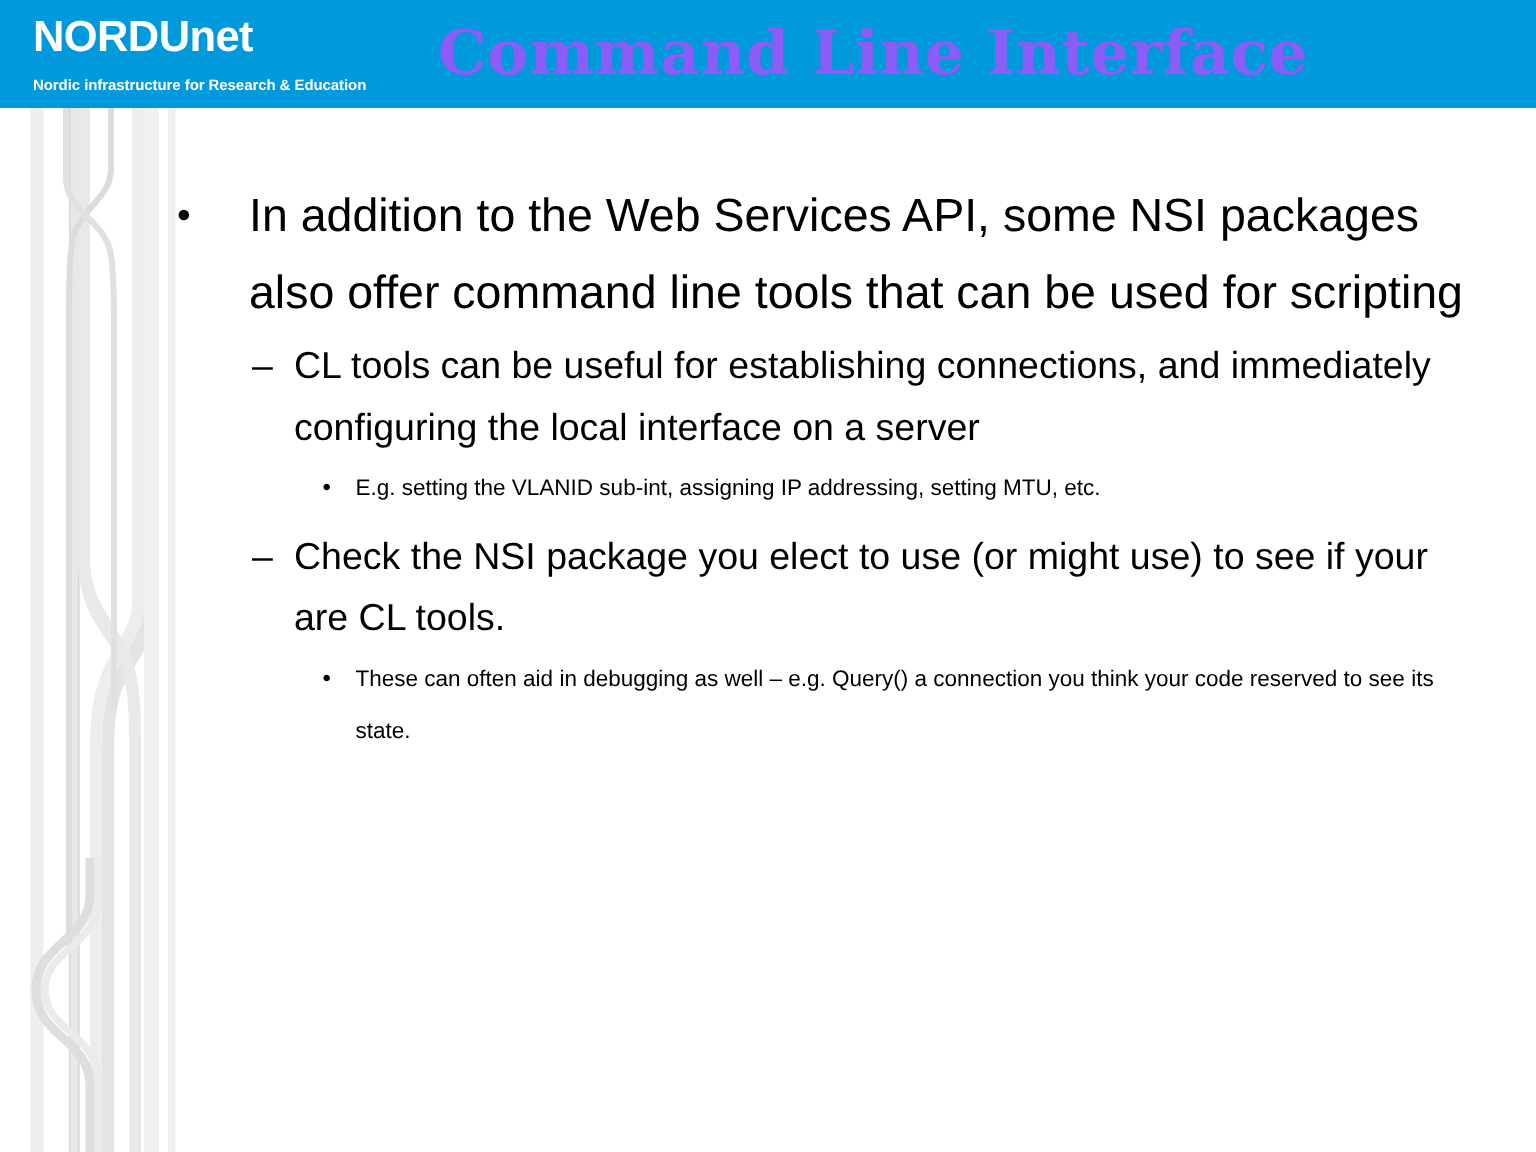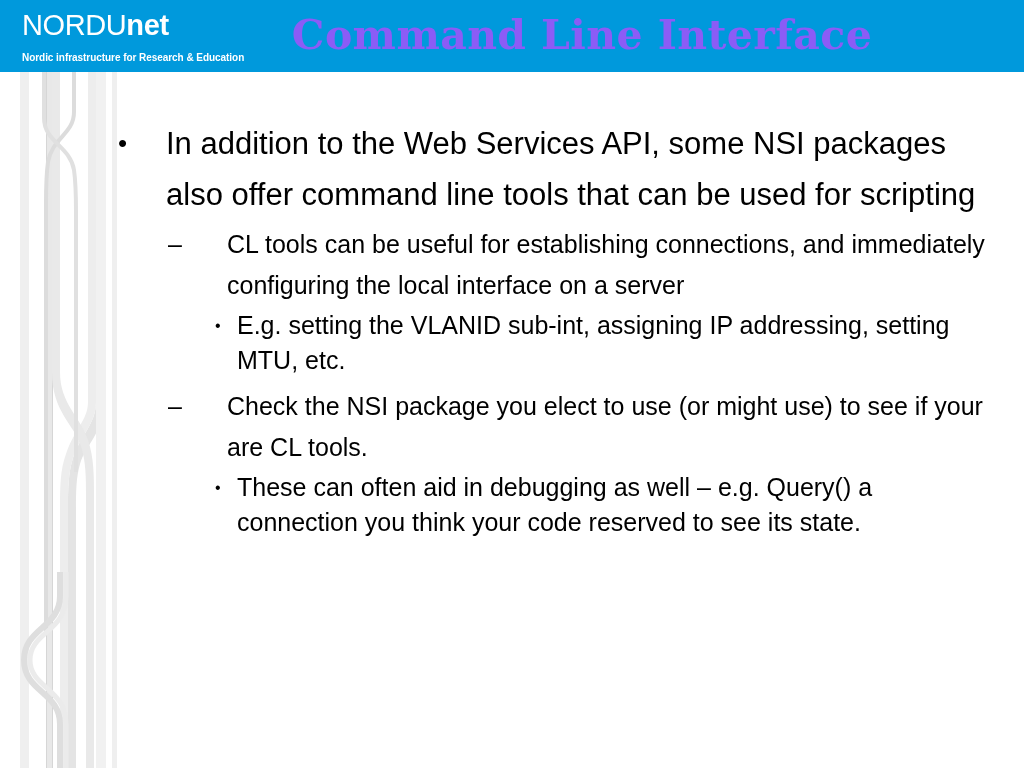--- a/index.html
+++ b/index.html
@@ -42,21 +42,21 @@
     z-index: 6;
   }
   .logo-wordmark {
     font-family: "Liberation Sans", sans-serif;
     font-size: 29px;
     line-height: 32px;
     color: #ffffff;
     letter-spacing: -0.4px;
     white-space: nowrap;
   }
-  .logo-wordmark .w-bold { font-weight: normal; }
+  .logo-wordmark .w-bold { font-weight: bold; }
   .logo-wordmark .w-light { font-weight: bold; }
   .logo-tagline {
     font-family: "Liberation Sans", sans-serif;
     font-size: 10px;
     font-weight: bold;
     color: #ffffff;
     letter-spacing: -0.05px;
     margin-top: 11px;
     white-space: nowrap;
   }
@@ -131,36 +131,35 @@
     font-size: 25px;
     line-height: 41px;
     width: 28px;
     flex: 0 0 28px;
     text-align: left;
   }
   .bullet-l2 .btext {
     font-size: 25px;
     line-height: 41px;
     max-width: 790px;
-    margin-left: 31px;
   }
 
   .bullet-l3 {
     margin-left: 105px;
     margin-bottom: 2px;
   }
   .bullet-l3 .marker {
     font-size: 16px;
     line-height: 35px;
     width: 22px;
     flex: 0 0 22px;
     text-align: left;
   }
   .bullet-l3 .btext {
-    font-size: 25px;
+    font-size: 15px;
     line-height: 35px;
     max-width: 720px;
   }
 
   .grp-l2 { margin-top: 2px; }
   .grp-l2-second { margin-top: 8px; }
   .grp-l3 { margin-top: 2px; }
 </style>
 </head>
 <body>

